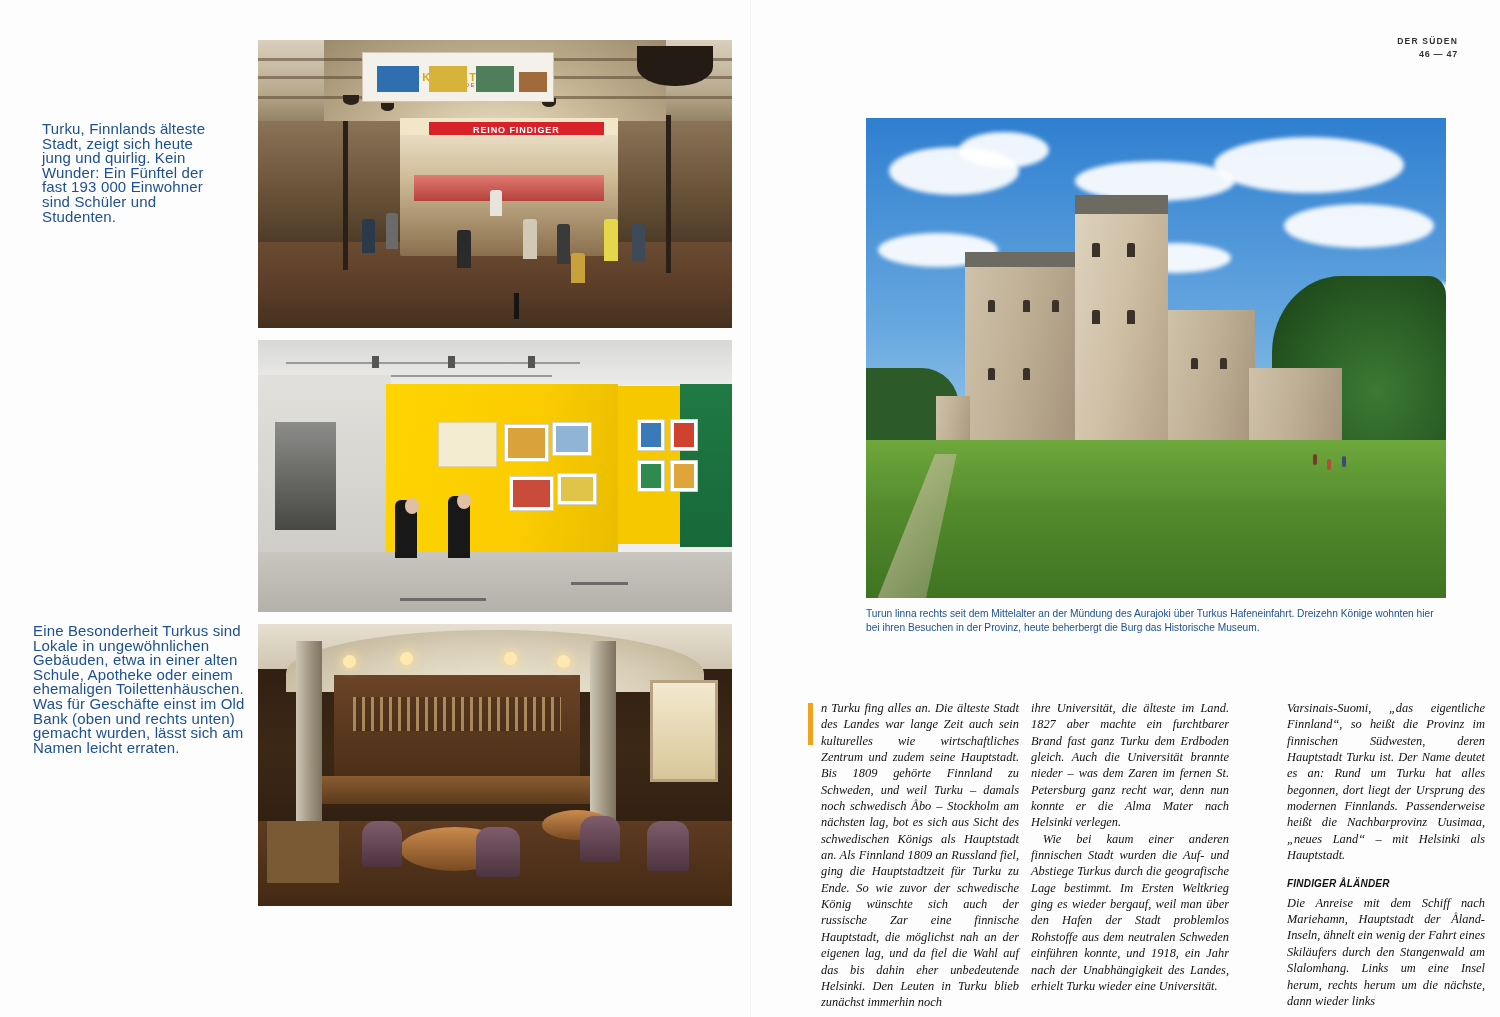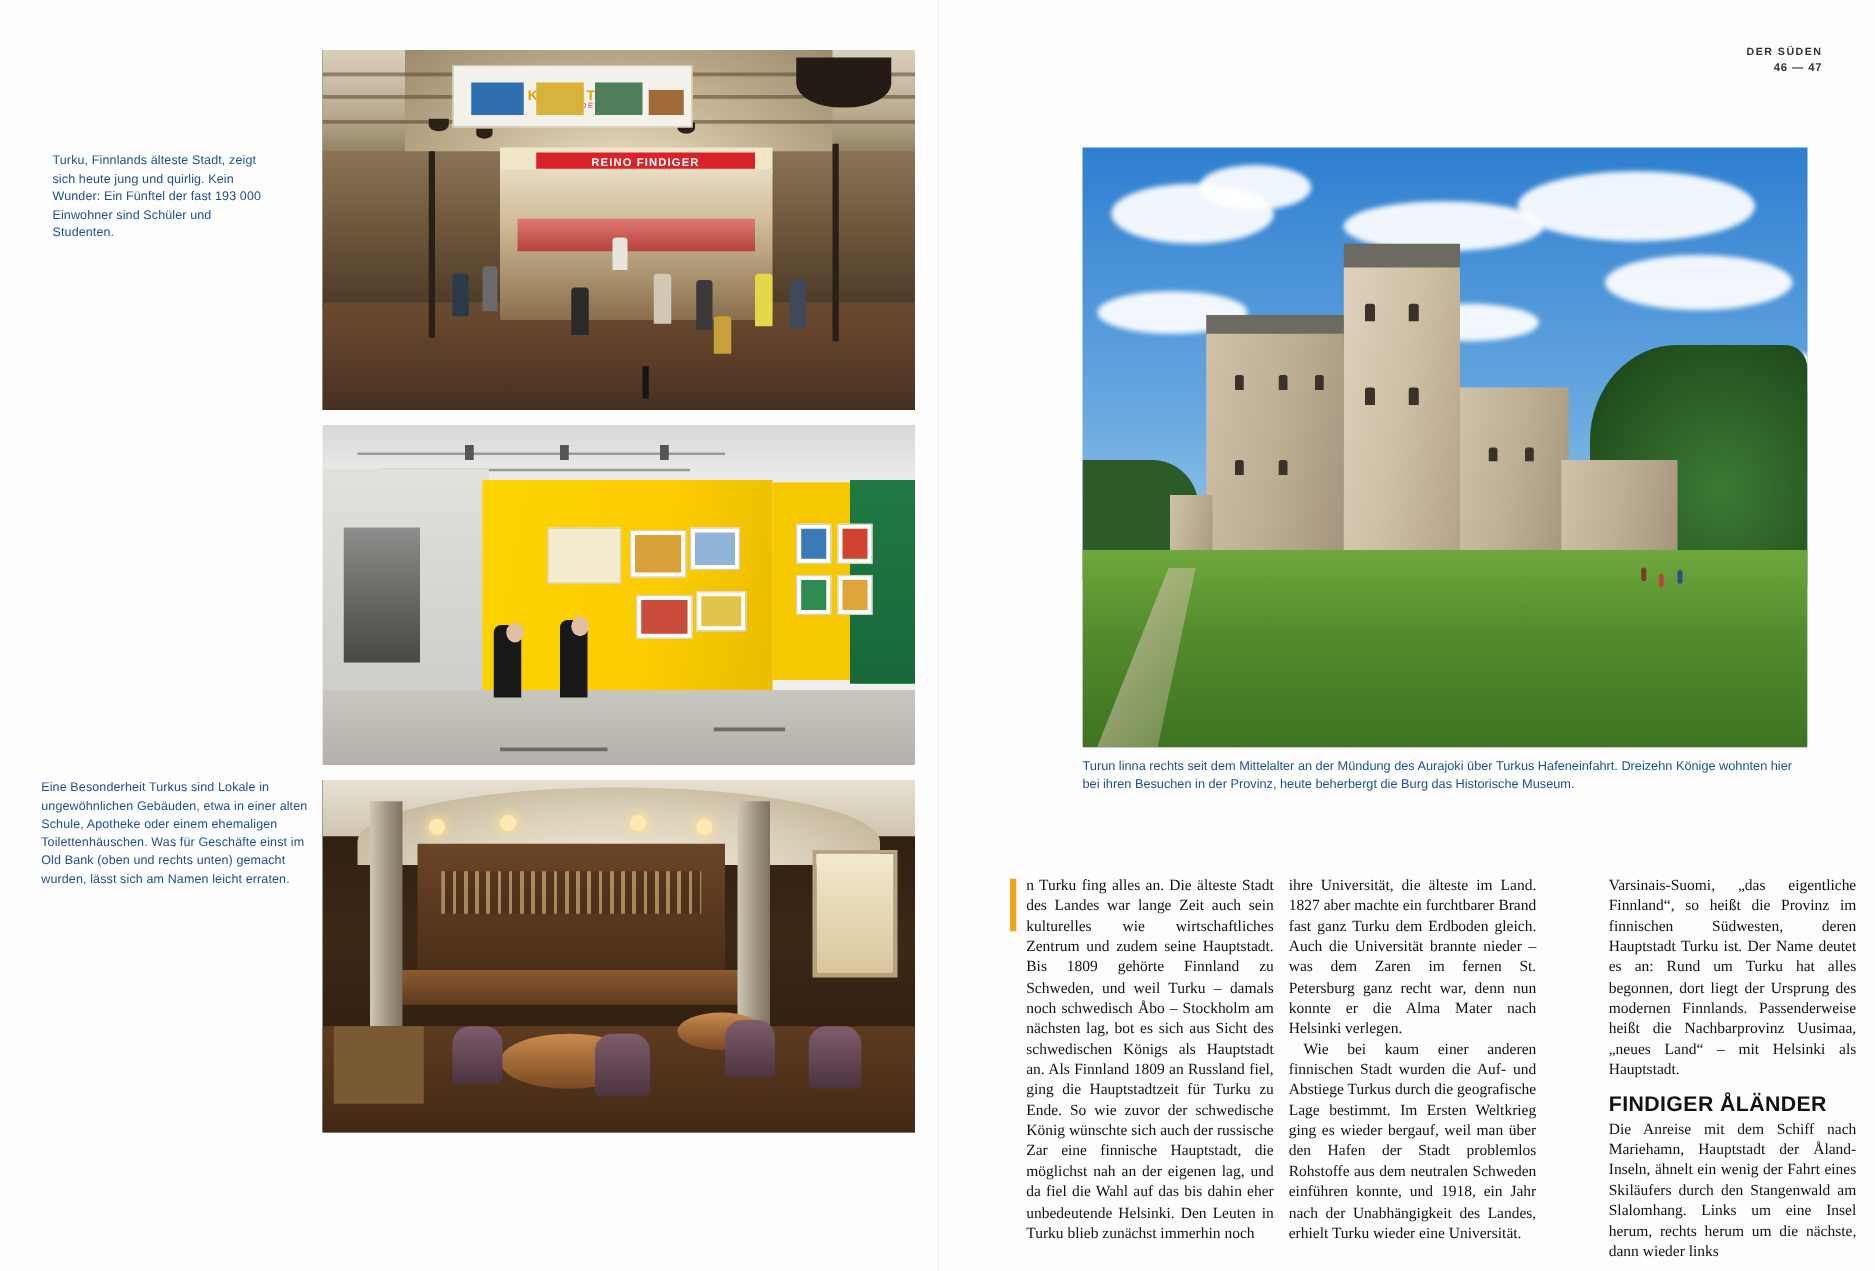--- a/index.html
+++ b/index.html
@@ -32,21 +32,21 @@
   .photo {
     position: absolute;
     overflow: hidden;
     background: #cfcfcf;
   }
 
   
   .caption {
     position: absolute;
     color: #1d4f91;
-    font-size: 10px;
+    font-size: 15px;
     line-height: 14.6px;
     letter-spacing: 0.01em;
   }
 
   
   .folio {
     position: absolute;
     right: 42px;
     top: 36px;
     text-align: right;
@@ -69,31 +69,32 @@
   
   .col {
     position: absolute;
     font-family: "Liberation Serif", serif;
     font-size: 12.4px;
     line-height: 16.35px;
     color: #111;
     text-align: justify;
     text-justify: inter-word;
     hyphens: manual;
+    font-style: italic;
   }
   .col p {
     margin: 0;
     text-indent: 0.95em;
   }
   .col p.first {
     text-indent: 0;
   }
   .col h3 {
     font-family: "Liberation Sans", sans-serif;
-    font-size: 17px;
+    font-size: 10px;
     font-weight: 700;
     letter-spacing: 0.02em;
     margin: 13px 0 2px 0;
     color: #111;
     text-align: left;
   }
   .dropbar {
     position: absolute;
     left: 0;
     top: 3px;

